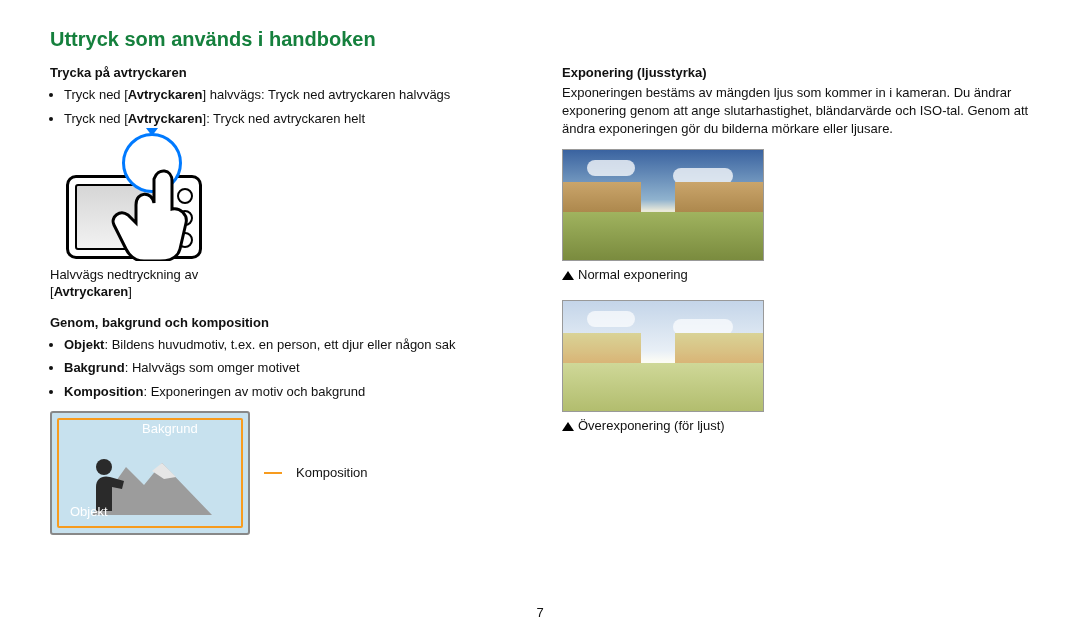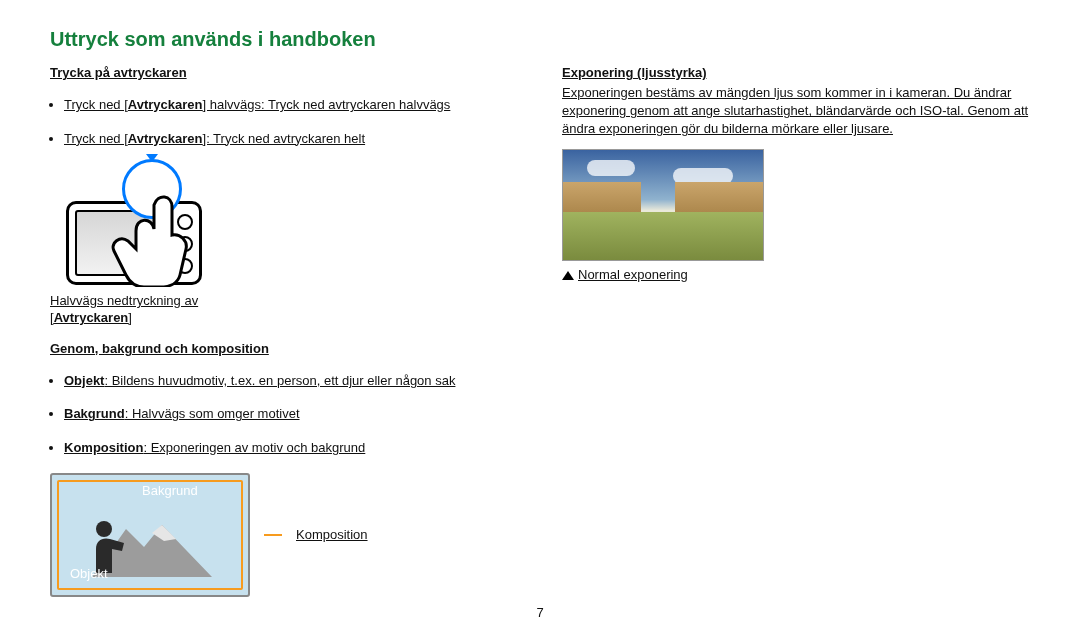--- a/index.html
+++ b/index.html
@@ -19,27 +19,27 @@
   .title {
     color: #15803d;
     font-size: 20px;
     font-weight: bold;
     margin-bottom: 14px;
   }
   .cols {
     display: flex;
     gap: 44px;
   }
-  .col { width: 468px; text-decoration: underline; }
+  .col { width: 468px; }
   .h2 {
     font-weight: bold;
     margin: 0 0 4px 0;
   }
   ul { margin: 0 0 10px 0; padding-left: 14px; }
-  li { margin: 16px 0; line-height: 1.35; }
+  li { margin: 6px 0; line-height: 1.35; }
   .figrow {
     display: flex;
     gap: 20px;
     margin: 8px 0 14px 0;
     align-items: center;
   }
   
   .camfig {
     width: 210px;
   }
@@ -277,18 +277,31 @@
             <div class="cloud" style="left:24px; top:10px;"></div>
             <div class="cloud" style="left:110px; top:18px; width:60px;"></div>
             <div class="bldg" style="left:0; width:78px;"></div>
             <div class="bldg" style="right:0; width:88px;"></div>
             <div class="water"></div>
           </div>
           <div class="pcap">
             <span class="tri"></span><span>Normal exponering</span>
           </div>
         </div>
+        <div>
+          <div class="photo">
+            <div class="sky bright"></div>
+            <div class="cloud" style="left:24px; top:10px; opacity:0.9;"></div>
+            <div class="cloud" style="left:110px; top:18px; width:60px; opacity:0.9;"></div>
+            <div class="bldg bright" style="left:0; width:78px;"></div>
+            <div class="bldg bright" style="right:0; width:88px;"></div>
+            <div class="water bright"></div>
+          </div>
+          <div class="pcap">
+            <span class="tri"></span><span>Överexponering (för ljust)</span>
+          </div>
+        </div>
       </div>
     </div>
   </div>
 
   <div class="pagenum">7</div>
 </div>
 
 </body></html>

